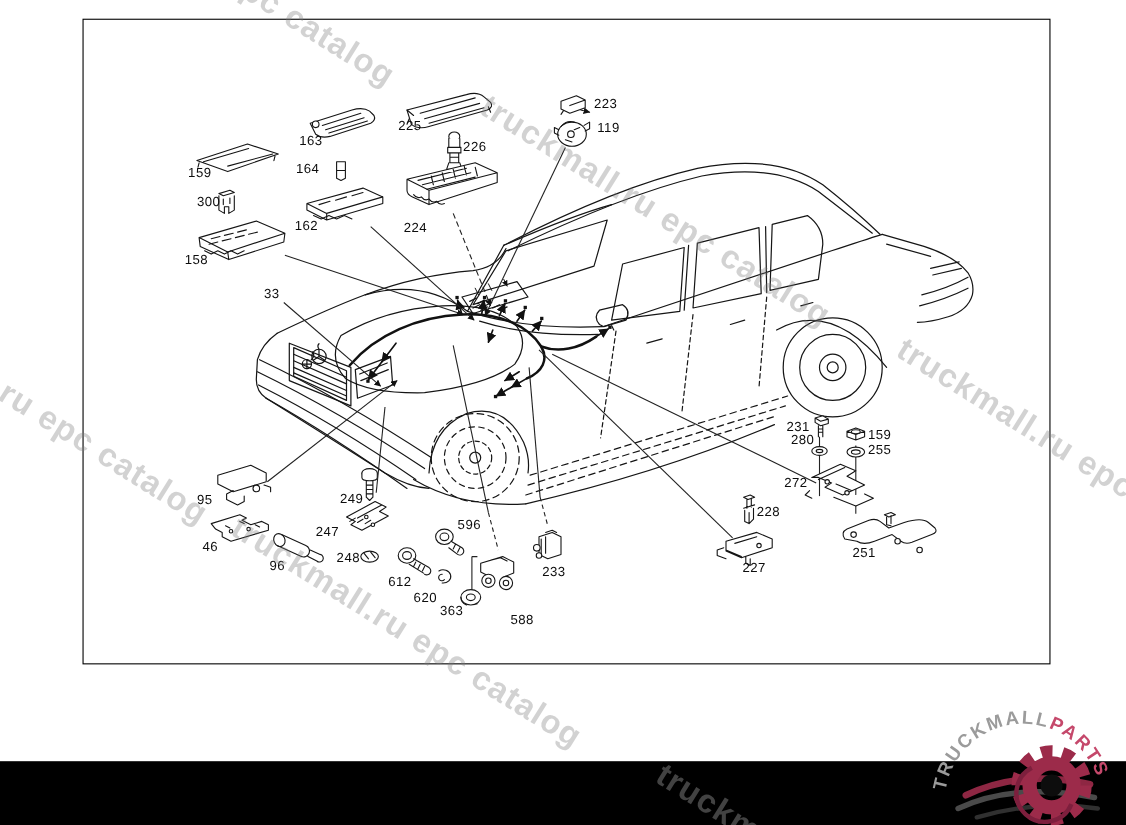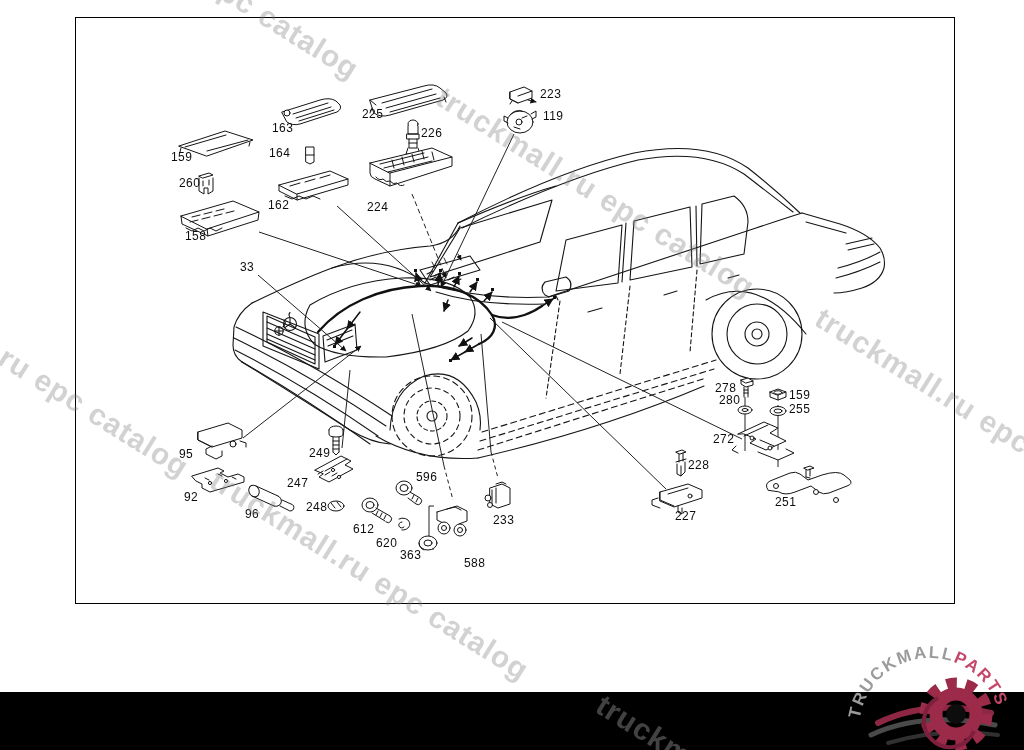--- a/index.html
+++ b/index.html
@@ -292,46 +292,46 @@
       <path d="M768,490 q-4,-6 2,-9 l20,-8 q6,-2 10,1 l8,6 14,-5 q16,-5 22,0 l6,5 q3,4 -3,6 l-18,7 q-6,2 -10,-1 l-8,-6 -16,6 q-10,4 -16,0 z"></path>
       <circle cx="776" cy="486" r="2.5"></circle>
         <circle cx="816" cy="492" r="2.5"></circle>
         <circle cx="836" cy="500" r="2.5"></circle>
       <path d="M804,468 l6,-2 4,2 -6,2 z M806,470 v7 M810,469 v7 M806,477 l4,1"></path>
     </g>
   </g>
 </svg>
 
 <div class="lbl" style="left:171px;top:151px">159</div>
-<div class="lbl" style="left:179px;top:177px">260</div>
-<div class="lbl" style="left:185px;top:230px">158</div>
+<div class="lbl" style="left:179px;top:177px">300</div>
+<div class="lbl" style="left:168px;top:230px">158</div>
 <div class="lbl" style="left:272px;top:122px">163</div>
 <div class="lbl" style="left:269px;top:147px">164</div>
 <div class="lbl" style="left:268px;top:199px">162</div>
 <div class="lbl" style="left:362px;top:108px">225</div>
 <div class="lbl" style="left:421px;top:127px">226</div>
 <div class="lbl" style="left:367px;top:201px">224</div>
 <div class="lbl" style="left:540px;top:88px">223</div>
 <div class="lbl" style="left:543px;top:110px">119</div>
 <div class="lbl" style="left:240px;top:261px">33</div>
 <div class="lbl" style="left:179px;top:448px">95</div>
-<div class="lbl" style="left:184px;top:491px">92</div>
+<div class="lbl" style="left:184px;top:491px">46</div>
 <div class="lbl" style="left:245px;top:508px">96</div>
 <div class="lbl" style="left:309px;top:447px">249</div>
 <div class="lbl" style="left:287px;top:477px">247</div>
 <div class="lbl" style="left:306px;top:501px">248</div>
 <div class="lbl" style="left:416px;top:471px">596</div>
 <div class="lbl" style="left:353px;top:523px">612</div>
 <div class="lbl" style="left:376px;top:537px">620</div>
 <div class="lbl" style="left:400px;top:549px">363</div>
 <div class="lbl" style="left:464px;top:557px">588</div>
 <div class="lbl" style="left:493px;top:514px">233</div>
 <div class="lbl" style="left:675px;top:510px">227</div>
 <div class="lbl" style="left:688px;top:459px">228</div>
-<div class="lbl" style="left:715px;top:382px">278</div>
+<div class="lbl" style="left:715px;top:382px">231</div>
 <div class="lbl" style="left:719px;top:394px">280</div>
 <div class="lbl" style="left:789px;top:389px">159</div>
 <div class="lbl" style="left:789px;top:403px">255</div>
 <div class="lbl" style="left:713px;top:433px">272</div>
 <div class="lbl" style="left:775px;top:496px">251</div>
 
 <div class="wm" style="left:52px;top:-138px">truckmall.ru epc catalog</div>
 <div class="wm" style="left:448px;top:80px">truckmall.ru epc catalog</div>
 <div class="wm" style="left:-118px;top:260px">truckmall.ru epc catalog</div>
 <div class="wm" style="left:827px;top:301px">truckmall.ru epc catalog</div>

